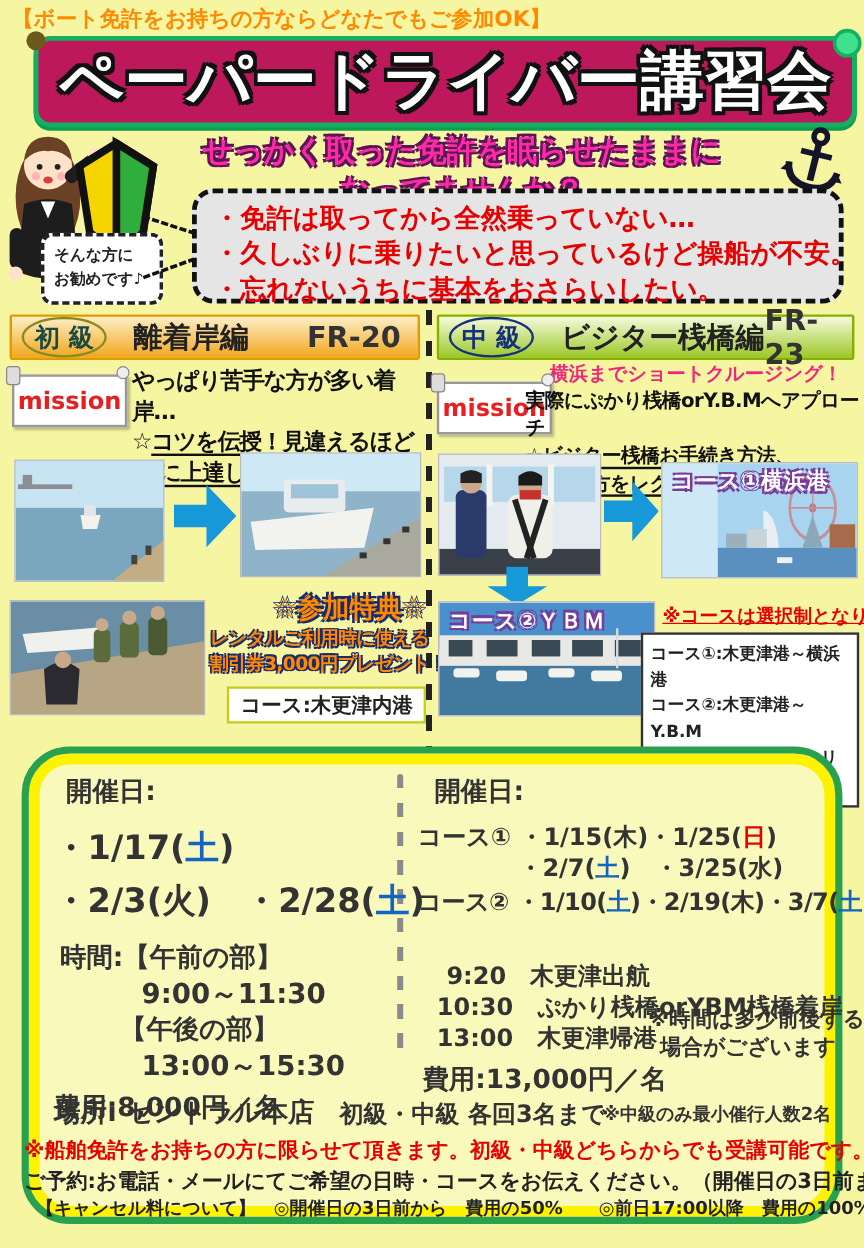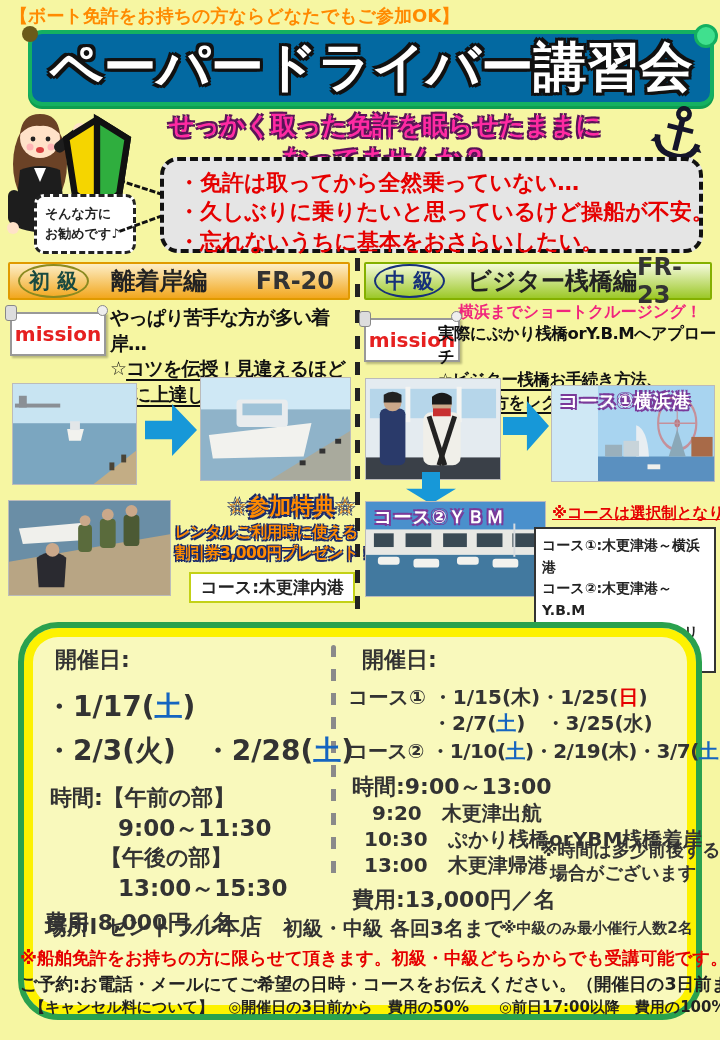--- a/index.html
+++ b/index.html
@@ -1,21 +1,21 @@
 <!DOCTYPE html>
 <html><head>
 <meta charset="utf-8">
 <style>
   * { margin:0; padding:0; box-sizing:border-box; }
   body { font-family:"DejaVu Sans","Liberation Sans",sans-serif; }
   .page { position:relative; width:720px; height:1040px; background:#f6f6a2; overflow:hidden; font-family:"DejaVu Sans",sans-serif; }
 
   .top-note { position:absolute; left:10px; top:4px; font-size:18px; font-weight:bold; color:#ff8a00; }
 
-  .title-box { position:absolute; left:28px; top:30px; width:686px; height:76px; background:#0369a1; border:4px solid #14b061; border-radius:14px; box-shadow:0 3px 0 #0e9e50; display:flex; align-items:center; justify-content:center; }
+  .title-box { position:absolute; left:28px; top:30px; width:686px; height:76px; background:#be185d; border:4px solid #14b061; border-radius:14px; box-shadow:0 3px 0 #0e9e50; display:flex; align-items:center; justify-content:center; }
   .title-box::before { content:""; position:absolute; left:-10px; top:-8px; width:16px; height:16px; border-radius:50%; background:#6b5a1a; }
   .title-box::after { content:""; position:absolute; right:-8px; top:-10px; width:18px; height:18px; border-radius:50%; background:#40e08e; border:3px solid #14b061; }
   .title-text { font-size:53px; font-weight:900; color:#fff; letter-spacing:0px; white-space:nowrap;
     text-shadow:-3px -3px 0 #111,3px -3px 0 #111,-3px 3px 0 #111,3px 3px 0 #111,0 -3px 0 #111,0 3px 0 #111,-3px 0 0 #111,3px 0 0 #111; }
 
   .headline { position:absolute; left:150px; top:110px; width:470px; text-align:center; font-size:25px; font-weight:900; color:#ff2aa2; line-height:1.3;
     text-shadow:-2px -2px 0 #5a1458,2px -2px 0 #5a1458,-2px 2px 0 #5a1458,2px 2px 0 #5a1458; }
 
   .anchor { position:absolute; left:650px; top:104px; width:58px; height:60px; transform:rotate(14deg); }
 
@@ -330,21 +330,20 @@
   <div class="sch t24" style="left:118px; top:813px;">9:00～11:30</div>
   <div class="sch t22" style="left:100px; top:843px;">【午後の部】</div>
   <div class="sch t24" style="left:118px; top:873px;">13:00～15:30</div>
 
   <div class="sch t22" style="left:45px; top:908px;">費用:8,000円／名</div>
 
   <div class="sch sch-head" style="left:362px; top:645px;">開催日:</div>
   <div class="sch r-dates" style="left:348px; top:684px;"><span class="seg">コース① ・1/15(木)・1/25(</span><span class="seg r">日</span><span class="seg">)</span></div>
   <div class="sch r-dates" style="left:432px; top:710px;"><span class="seg">・2/7(</span><span class="seg b">土</span><span class="seg">)　・3/25(水)</span></div>
   <div class="sch r-dates" style="left:348px; top:738px; letter-spacing:-0.5px;"><span class="seg">コース② ・1/10(</span><span class="seg b">土</span><span class="seg">)・2/19(木)・3/7(</span><span class="seg b">土</span><span class="seg">)</span></div>
-  <div class="sch t22" style="left:352px; top:772px;">時間:9:00～13:00</div>
   <div class="sch" style="left:372px; top:800px; font-size:20px; font-weight:bold;">9:20　木更津出航</div>
   <div class="sch" style="left:364px; top:826px; font-size:20px; font-weight:bold;">10:30　ぷかり桟橋orYBM桟橋着岸</div>
   <div class="sch" style="left:364px; top:852px; font-size:20px; font-weight:bold;">13:00　木更津帰港</div>
   <div class="time-note">
     <div>※時間は多少前後する</div>
     <div>場合がございます</div>
   </div>
   <div class="sch t22" style="left:352px; top:885px;">費用:13,000円／名</div>
 
   <div class="foot-place">場所: セントラル本店</div>

